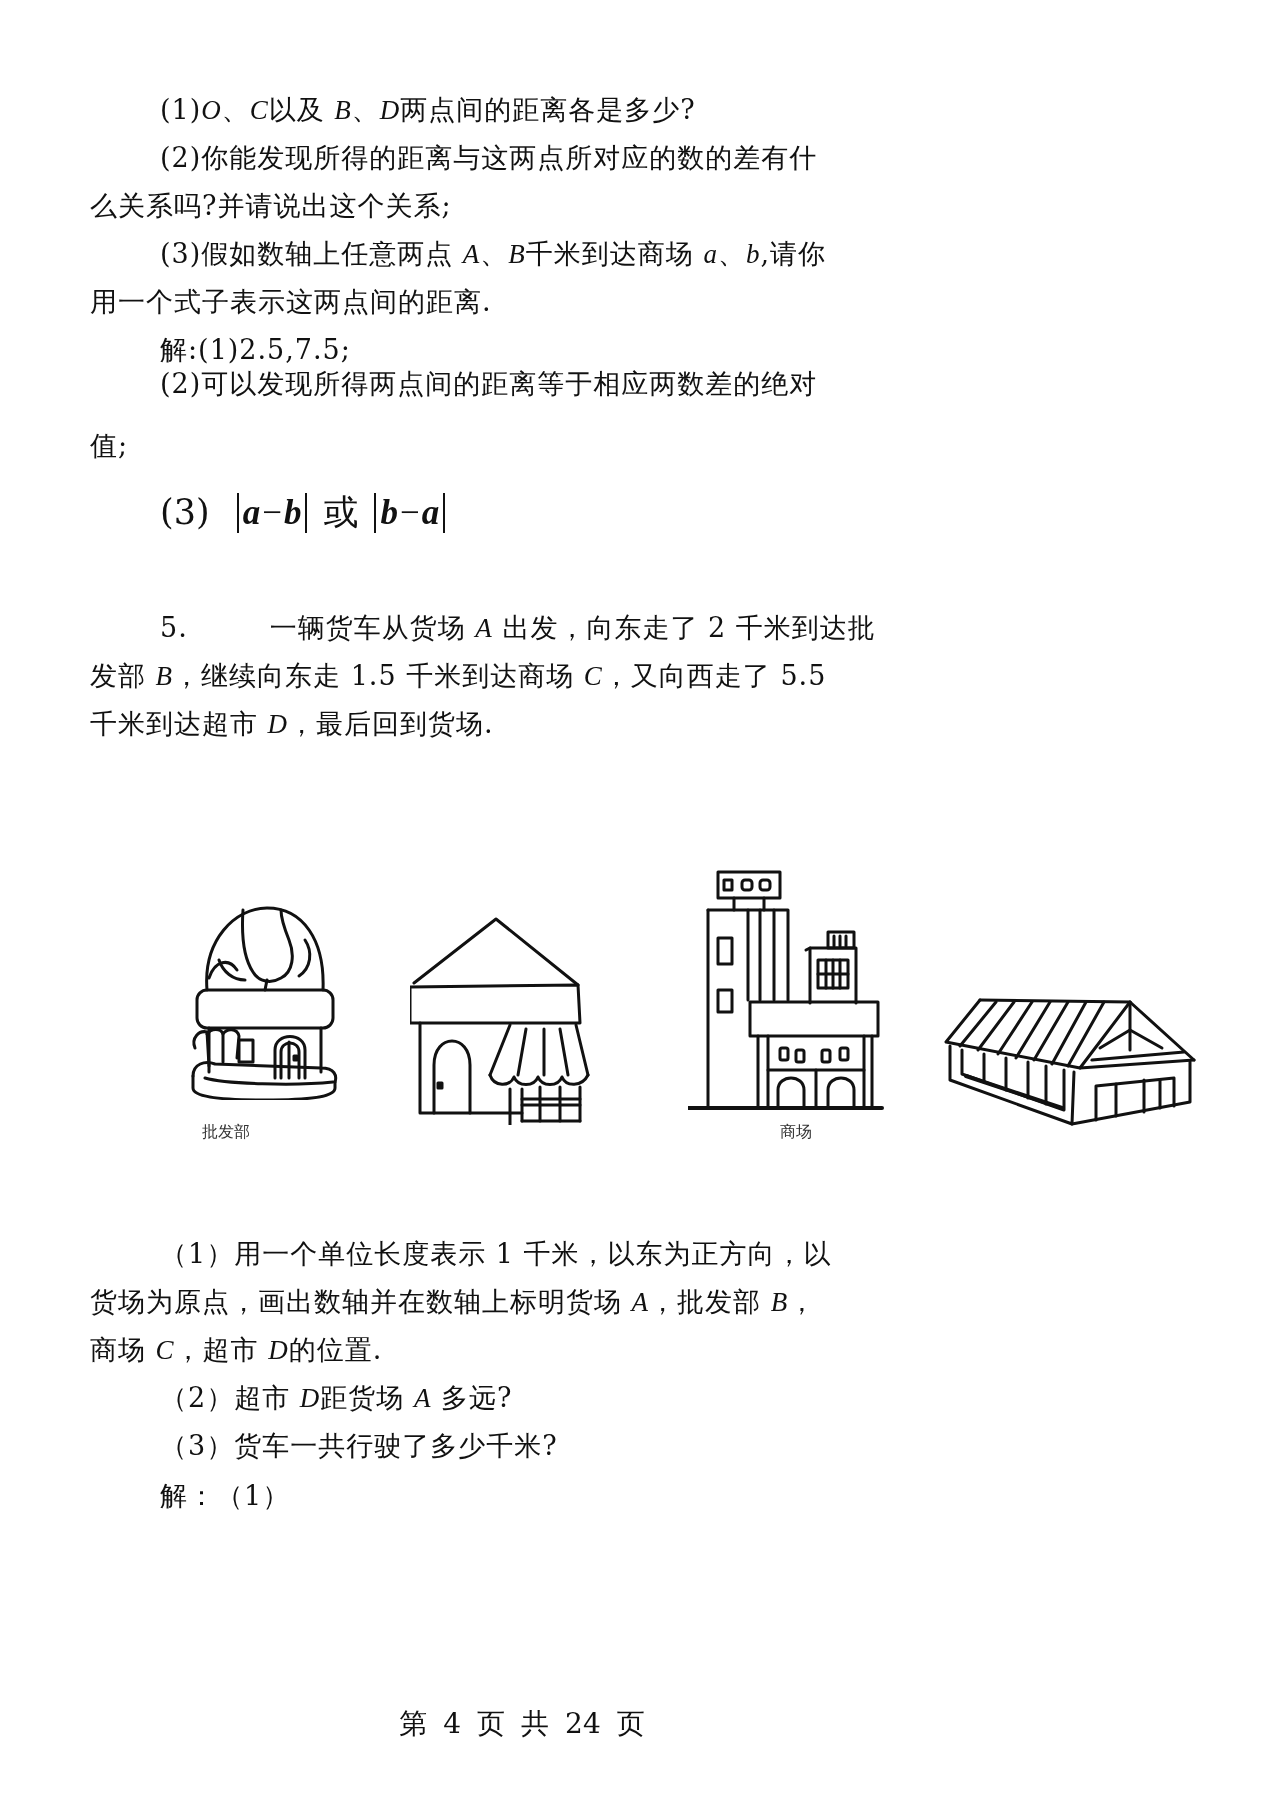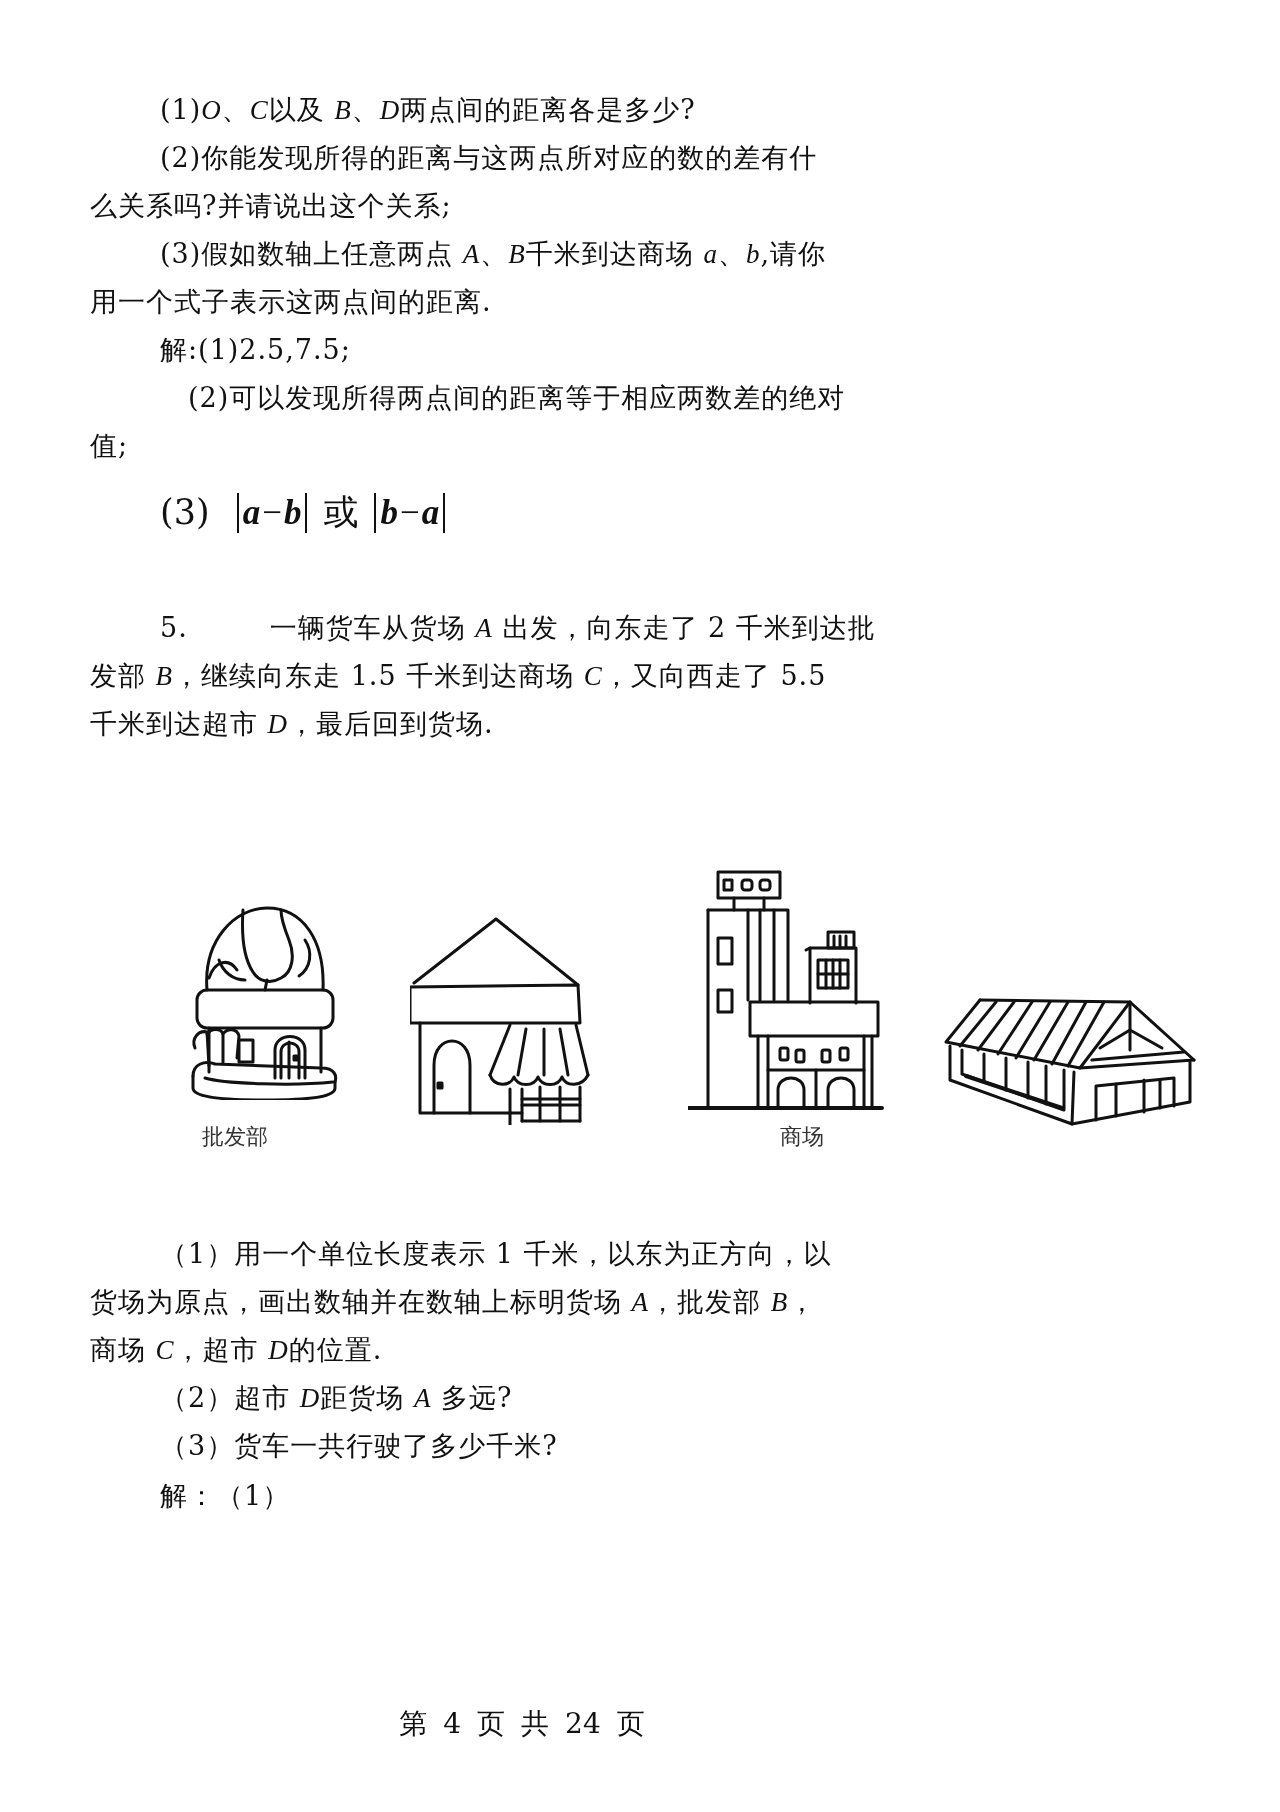--- a/index.html
+++ b/index.html
@@ -6,41 +6,41 @@
   body { width: 1280px; height: 1812px; position: relative; overflow: hidden;
          font-family: "DejaVu Serif", "Liberation Serif", serif; color: #111; }
   .line { position: absolute; left: 90px; font-size: 27px; line-height: 48px; white-space: nowrap; letter-spacing: 1px; }
   .ind { left: 160px; }
   .it { font-style: italic; font-family: "Liberation Serif", serif; }
   .formula { position: absolute; left: 160px; top: 560px; font-size: 35px; line-height: 60px; white-space: nowrap; }
   .abs { display: inline-block; border-left: 2px solid #111; border-right: 2px solid #111; padding: 0 4px; line-height: 40px; font-family: "Liberation Serif", serif; font-style: italic; font-weight: bold; margin: 0 16px; }
   .abs .op { font-style: normal; font-weight: normal; padding: 0 2px; }
   .pics { position: absolute; left: 0; top: 860px; width: 1280px; height: 320px; }
   .pic { position: absolute; }
-  .piclabel { position: absolute; font-family: "DejaVu Sans", "Liberation Sans", sans-serif; font-size: 22px; color: #333; }
+  .piclabel { position: absolute; font-family: "DejaVu Sans", "Liberation Sans", sans-serif; font-size: 16px; color: #333; }
   .footer { position: absolute; top: 1705px; left: 0; width: 1044px; text-align: center; font-size: 28px; }
   .footer span { margin: 0 8px; }
   svg path, svg line, svg rect, svg ellipse, svg polyline, svg polygon, svg circle { vector-effect: non-scaling-stroke; }
 </style>
 </head>
 <body>
 
 <div class="line ind" style="top:86px;">
   <span>(1)</span><span class="it">O</span><span>、</span><span class="it">C</span><span>以及</span> <span class="it">B</span><span>、</span><span class="it">D</span><span>两点间的距离各是多少?</span>
 </div>
 <div class="line ind" style="top:134px;">
   <span>(2)</span><span>你能发现所得的距离与这两点所对应的数的差有什</span>
 </div>
 <div class="line" style="top:182px;">么关系吗?并请说出这个关系;</div>
 <div class="line ind" style="top:230px;">
   <span>(3)</span><span>假如数轴上任意两点</span> <span class="it">A</span><span>、</span><span class="it">B</span><span>千米到达商场</span> <span class="it">a</span><span>、</span><span class="it">b</span><span>,请你</span>
 </div>
 <div class="line" style="top:278px;">用一个式子表示这两点间的距离.</div>
 <div class="line ind" style="top:326px;">解:(1)2.5,7.5;</div>
-<div class="line ind" style="top:374px;margin-left:28px;">(2)可以发现所得两点间的距离等于相应两数差的绝对</div>
+<div class="line ind" style="top:360px;">(2)可以发现所得两点间的距离等于相应两数差的绝对</div>
 <div class="line" style="top:422px;">值;</div>
 <div class="formula" style="top:482px;">
   <span>(3)</span>
   <span class="abs"><span>a</span><span class="op">−</span><span>b</span></span><span>或</span><span class="abs"><span>b</span><span class="op">−</span><span>a</span></span>
 </div>
 
 <div class="line ind" style="top:604px;">
   <span>5.</span><span style="display:inline-block;width:82px;"></span><span>一辆货车从货场</span> <span class="it">A</span> <span>出发，向东走了 2 千米到达批</span>
 </div>
 <div class="line" style="top:652px;">

